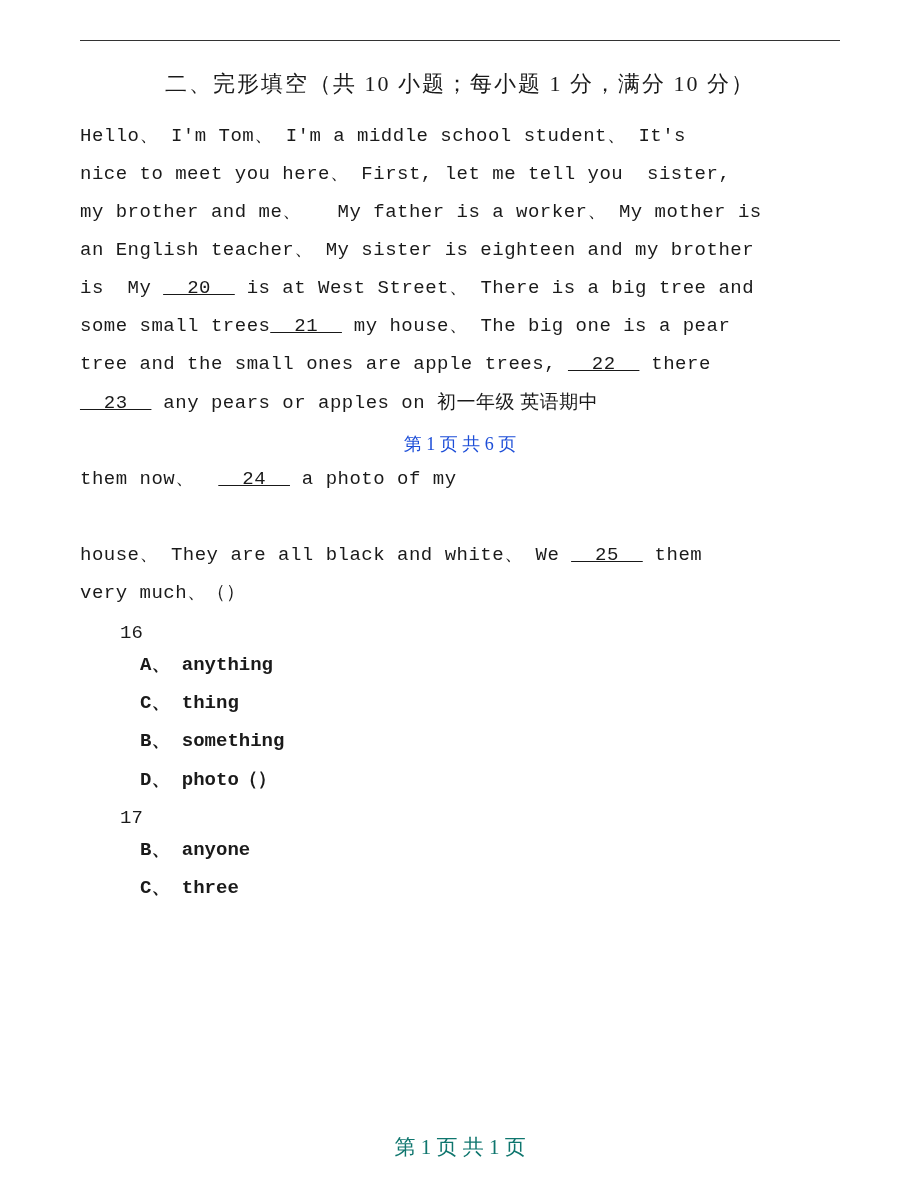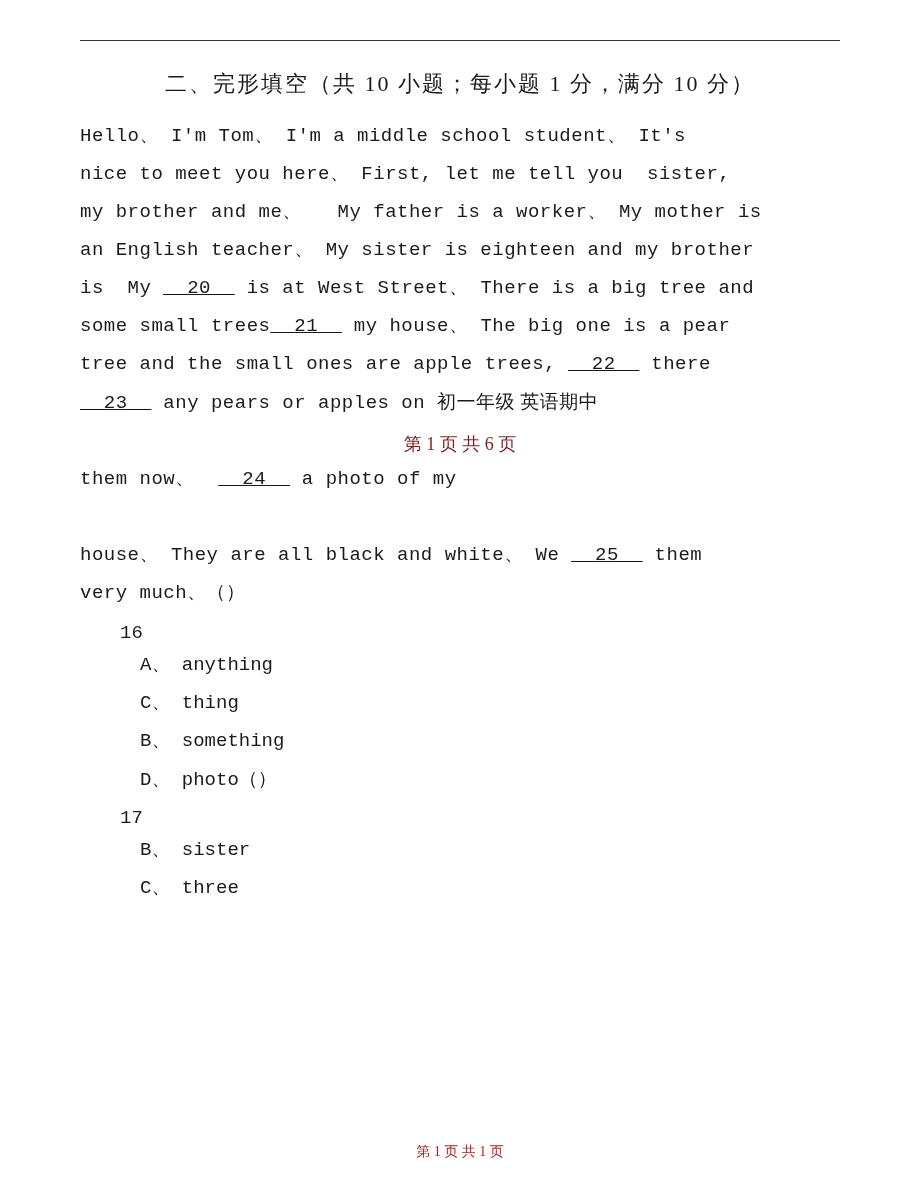--- a/index.html
+++ b/index.html
@@ -44,41 +44,42 @@
     }
     .passage .blank {
       text-decoration: underline;
       display: inline;
     }
     .page-marker {
       font-size: 18px;
       font-family: "SimSun", "宋体", serif;
       text-align: center;
       margin: 6px 0 4px 0;
-      color: #7f1d1d;
+      color: #1d4ed8;
     }
     .questions-section {
       margin-top: 6px;
     }
     .question-number {
       font-size: 19px;
       font-family: "Courier New", "Courier", monospace;
       margin: 10px 0 4px 40px;
       font-weight: normal;
     }
     .option {
       font-size: 19px;
       font-family: "Courier New", "Courier", monospace;
       margin: 4px 0 4px 60px;
       line-height: 1.8;
+      font-weight: bold;
     }
     .footer-page {
       text-align: center;
-      color: #b91c1c;
-      font-size: 14px;
+      color: #0f766e;
+      font-size: 21px;
       font-family: "SimSun", "宋体", serif;
       position: absolute;
       bottom: 30px;
       left: 0;
       right: 0;
     }
     .inline-cn {
       font-family: "SimSun", "宋体", serif;
     }
   </style>
@@ -114,19 +115,19 @@
 
   <div class="questions-section">
 
     <div class="question-number">16</div>
     <div class="option">A、 anything</div>
     <div class="option">C、 thing</div>
     <div class="option">B、 something</div>
     <div class="option">D、 photo（）</div>
 
     <div class="question-number">17</div>
-    <div class="option">B、 sister</div>
+    <div class="option">B、 anyone</div>
     <div class="option">C、 three</div>
 
   </div>
 
   <div class="footer-page">第 1 页 共 1 页</div>
 </div>
 
 </body></html>

